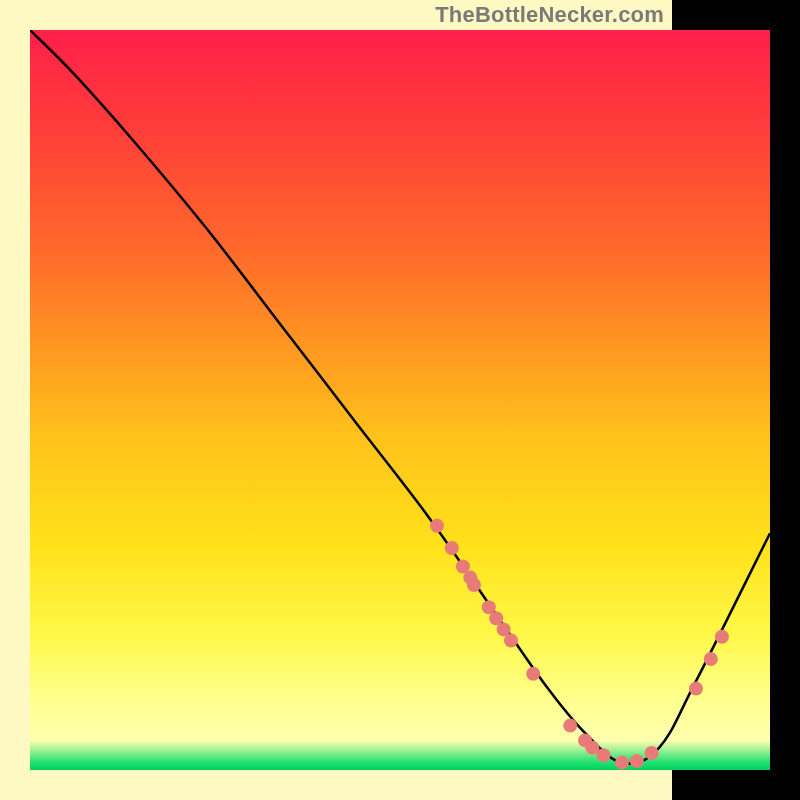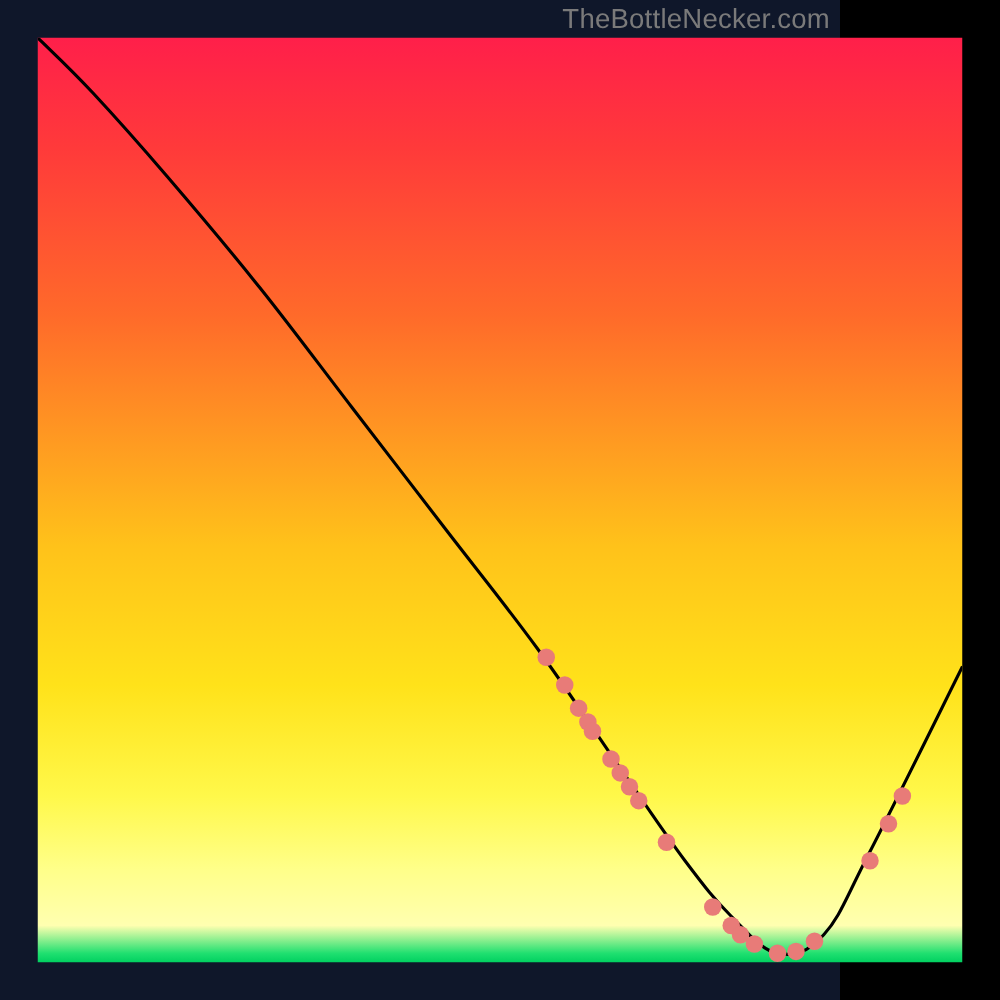--- a/index.html
+++ b/index.html
@@ -7,21 +7,22 @@
     padding: 0;
     width: 800px;
     height: 800px;
     background: #000;
     font-family: Arial, Helvetica, sans-serif;
   }
   .outer {
     position: relative;
     width: 672px;
     height: 800px;
-    background: #0f172a;
+    background: #fef9c3;
+    font-weight: bold;
   }
   .plot {
     position: absolute;
     left: 30px;
     top: 30px;
     width: 740px;
     height: 740px;
     overflow: hidden;
   }
   .grad {

